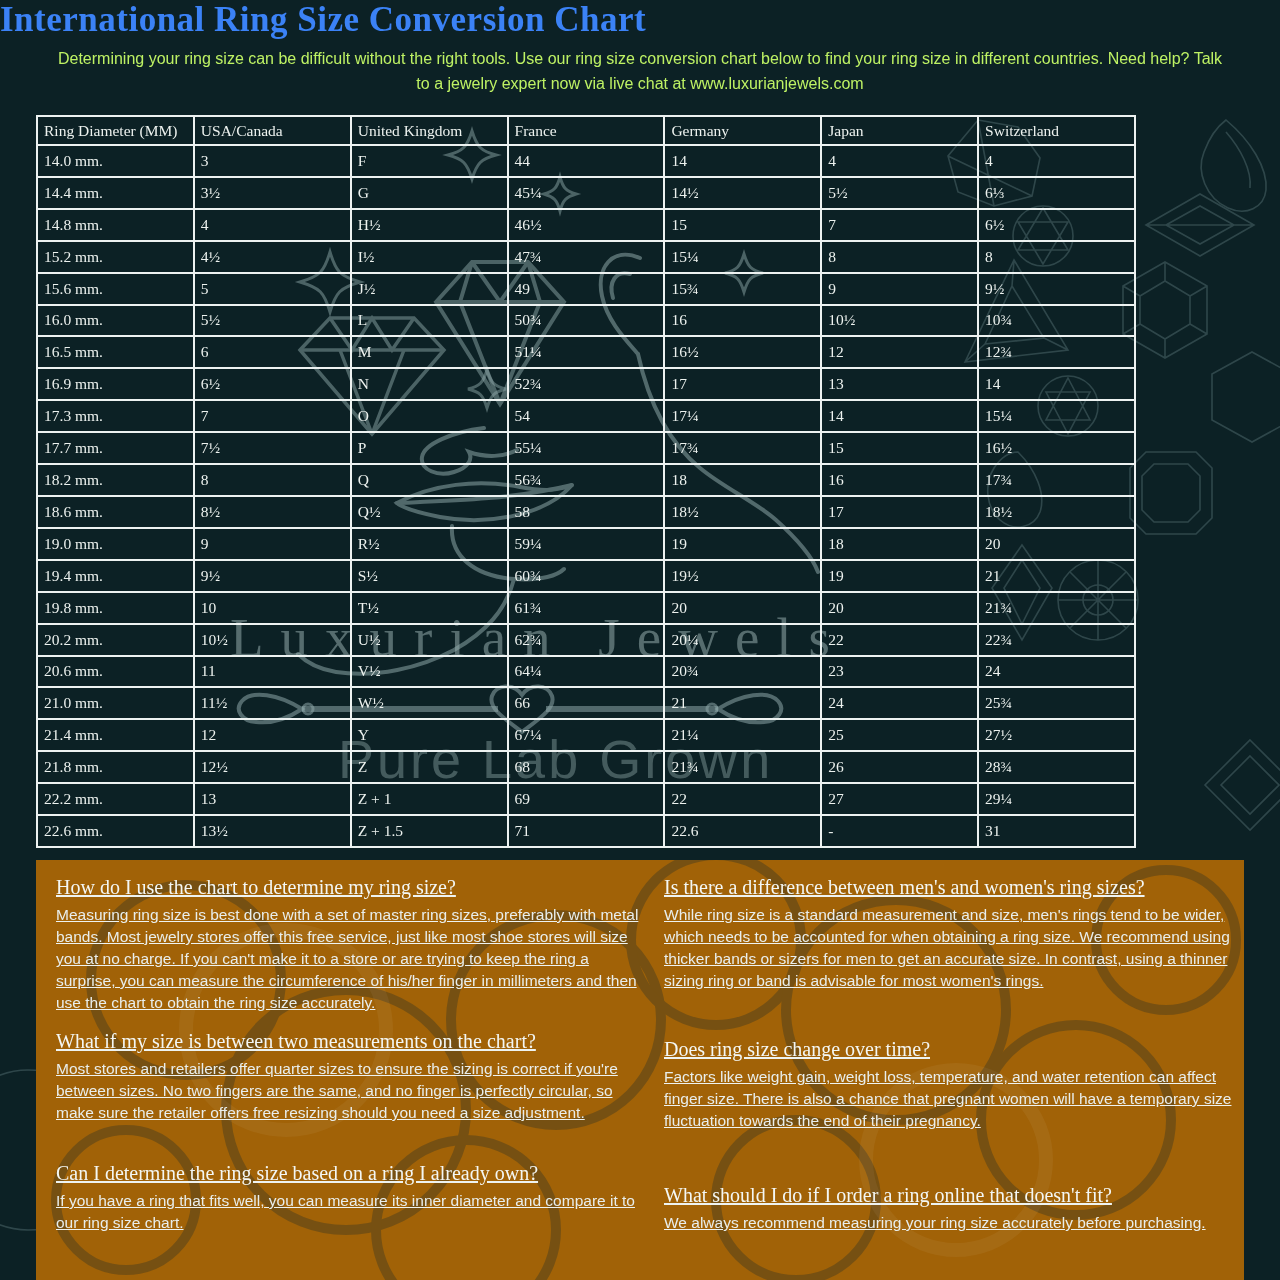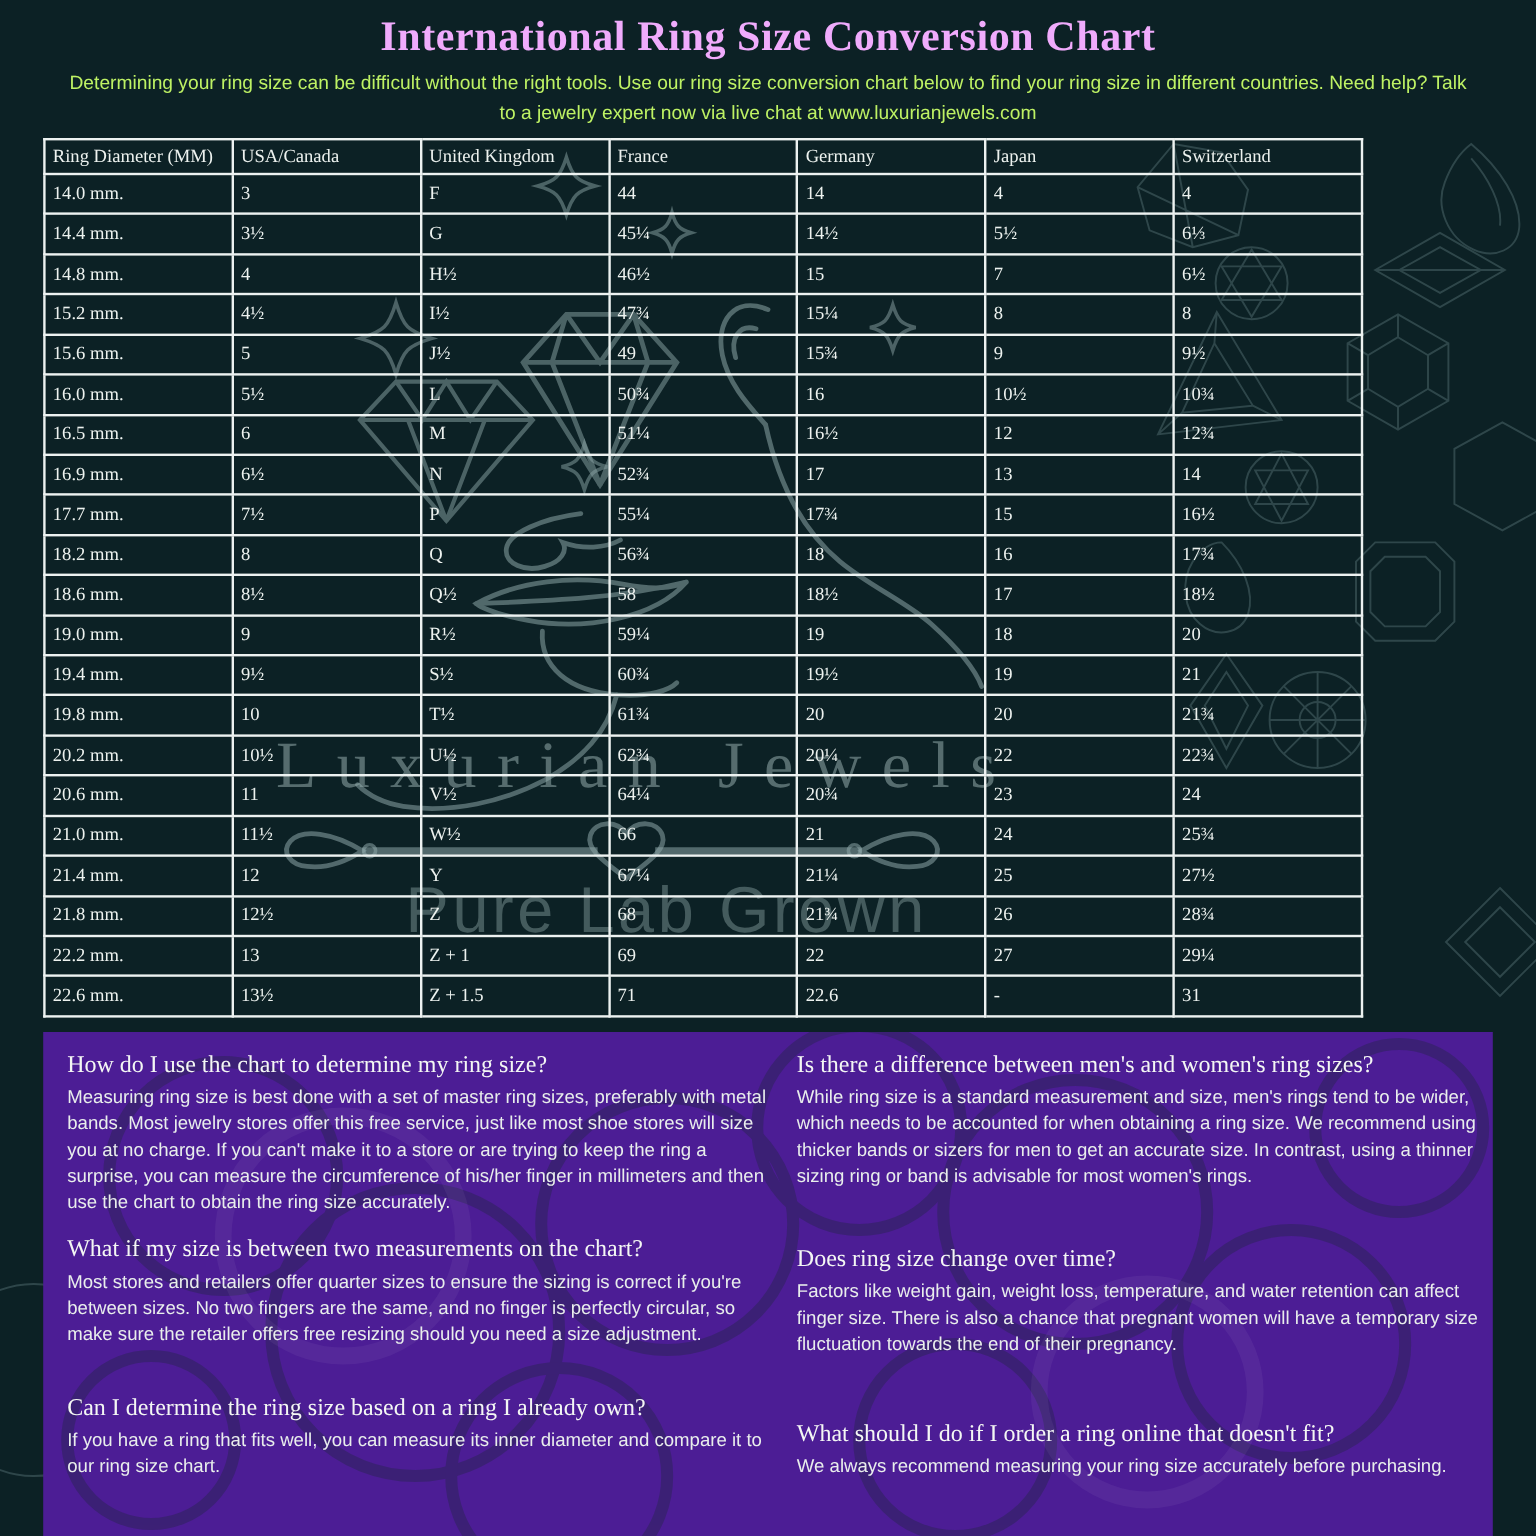--- a/index.html
+++ b/index.html
@@ -2,22 +2,22 @@
 <html><head>
 <meta charset="utf-8">
 <style>
   html,body{margin:0;padding:0;background:#0c2125;}
   body{width:1280px;height:1280px;overflow:hidden;}
   .page{position:relative;width:1280px;height:1280px;background:#0c2125;
         font-family:"Liberation Serif","DejaVu Serif",serif;color:#eef3f1;}
 
   
   .hdr{position:relative;z-index:5;}
-  .title{margin:0;padding-top:11px;text-align:center;font-size:35px;font-weight:600;
-         letter-spacing:.5px;color:#f0abfc;}
+  .title{margin:0;text-align:left;font-size:35px;font-weight:600;
+         letter-spacing:.5px;color:#3b82f6;}
   .subtitle{width:1170px;margin:7px auto 0;text-align:center;
             font-family:"Liberation Sans","DejaVu Sans",sans-serif;
             font-size:16px;line-height:1.55;color:#bef264;}
 
   
   .decor{position:absolute;left:0;top:0;width:1280px;height:1280px;pointer-events:none;z-index:1;}
   .wm-brand{position:absolute;left:230px;top:606px;z-index:2;pointer-events:none;
             font-size:55px;letter-spacing:17px;color:rgba(148,172,172,.55);white-space:nowrap;}
   .wm-tagline{position:absolute;left:338px;top:728px;z-index:2;pointer-events:none;
             font-family:Liberation Sans, sans-serif;font-weight:300;
@@ -27,21 +27,21 @@
   
   .table-wrap{position:absolute;left:36px;top:115px;width:1100px;height:733px;z-index:4;}
   table{width:100%;height:100%;border-collapse:collapse;table-layout:fixed;}
   th,td{border:2px solid #edf2f1;background:transparent;text-align:left;
         vertical-align:middle;padding:0 2px 0 6px;color:#edf2ef;
         font-size:15.5px;font-weight:normal;overflow:hidden;white-space:nowrap;}
   thead th{height:27px;}
 
   
   .faq-panel{position:absolute;left:36px;top:860px;width:1208px;height:420px;
-             background:#4c1d95;z-index:6;overflow:hidden;}
+             background:#a16207;z-index:6;overflow:hidden;text-decoration:underline;}
   .rings{position:absolute;left:0;top:0;width:1208px;height:420px;pointer-events:none;}
   .faq-grid{position:relative;display:grid;grid-template-columns:592px 576px;
             column-gap:16px;padding:16px 0 0 20px;}
   .q{margin:0 0 5px 0;font-size:20px;font-weight:500;color:#f4f7f4;
      font-family:"Liberation Serif","DejaVu Serif",serif;}
   .a{margin:0;font-family:"Liberation Sans","DejaVu Sans",sans-serif;
      font-size:15.5px;line-height:22px;color:#e9eeec;}
   .col-left .faq-block:nth-child(2){margin-top:16px;}
   .col-left .faq-block:nth-child(3){margin-top:38px;}
   .col-right .faq-block:nth-child(2){margin-top:46px;}
@@ -206,20 +206,29 @@
             <td>12¾</td>
           </tr>
           <tr>
             <td>16.9 mm.</td>
             <td>6½</td>
             <td>N</td>
             <td>52¾</td>
             <td>17</td>
             <td>13</td>
             <td>14</td>
+          </tr>
+          <tr>
+            <td>17.3 mm.</td>
+            <td>7</td>
+            <td>O</td>
+            <td>54</td>
+            <td>17¼</td>
+            <td>14</td>
+            <td>15¼</td>
           </tr>
           <tr>
             <td>17.7 mm.</td>
             <td>7½</td>
             <td>P</td>
             <td>55¼</td>
             <td>17¾</td>
             <td>15</td>
             <td>16½</td>
           </tr>

